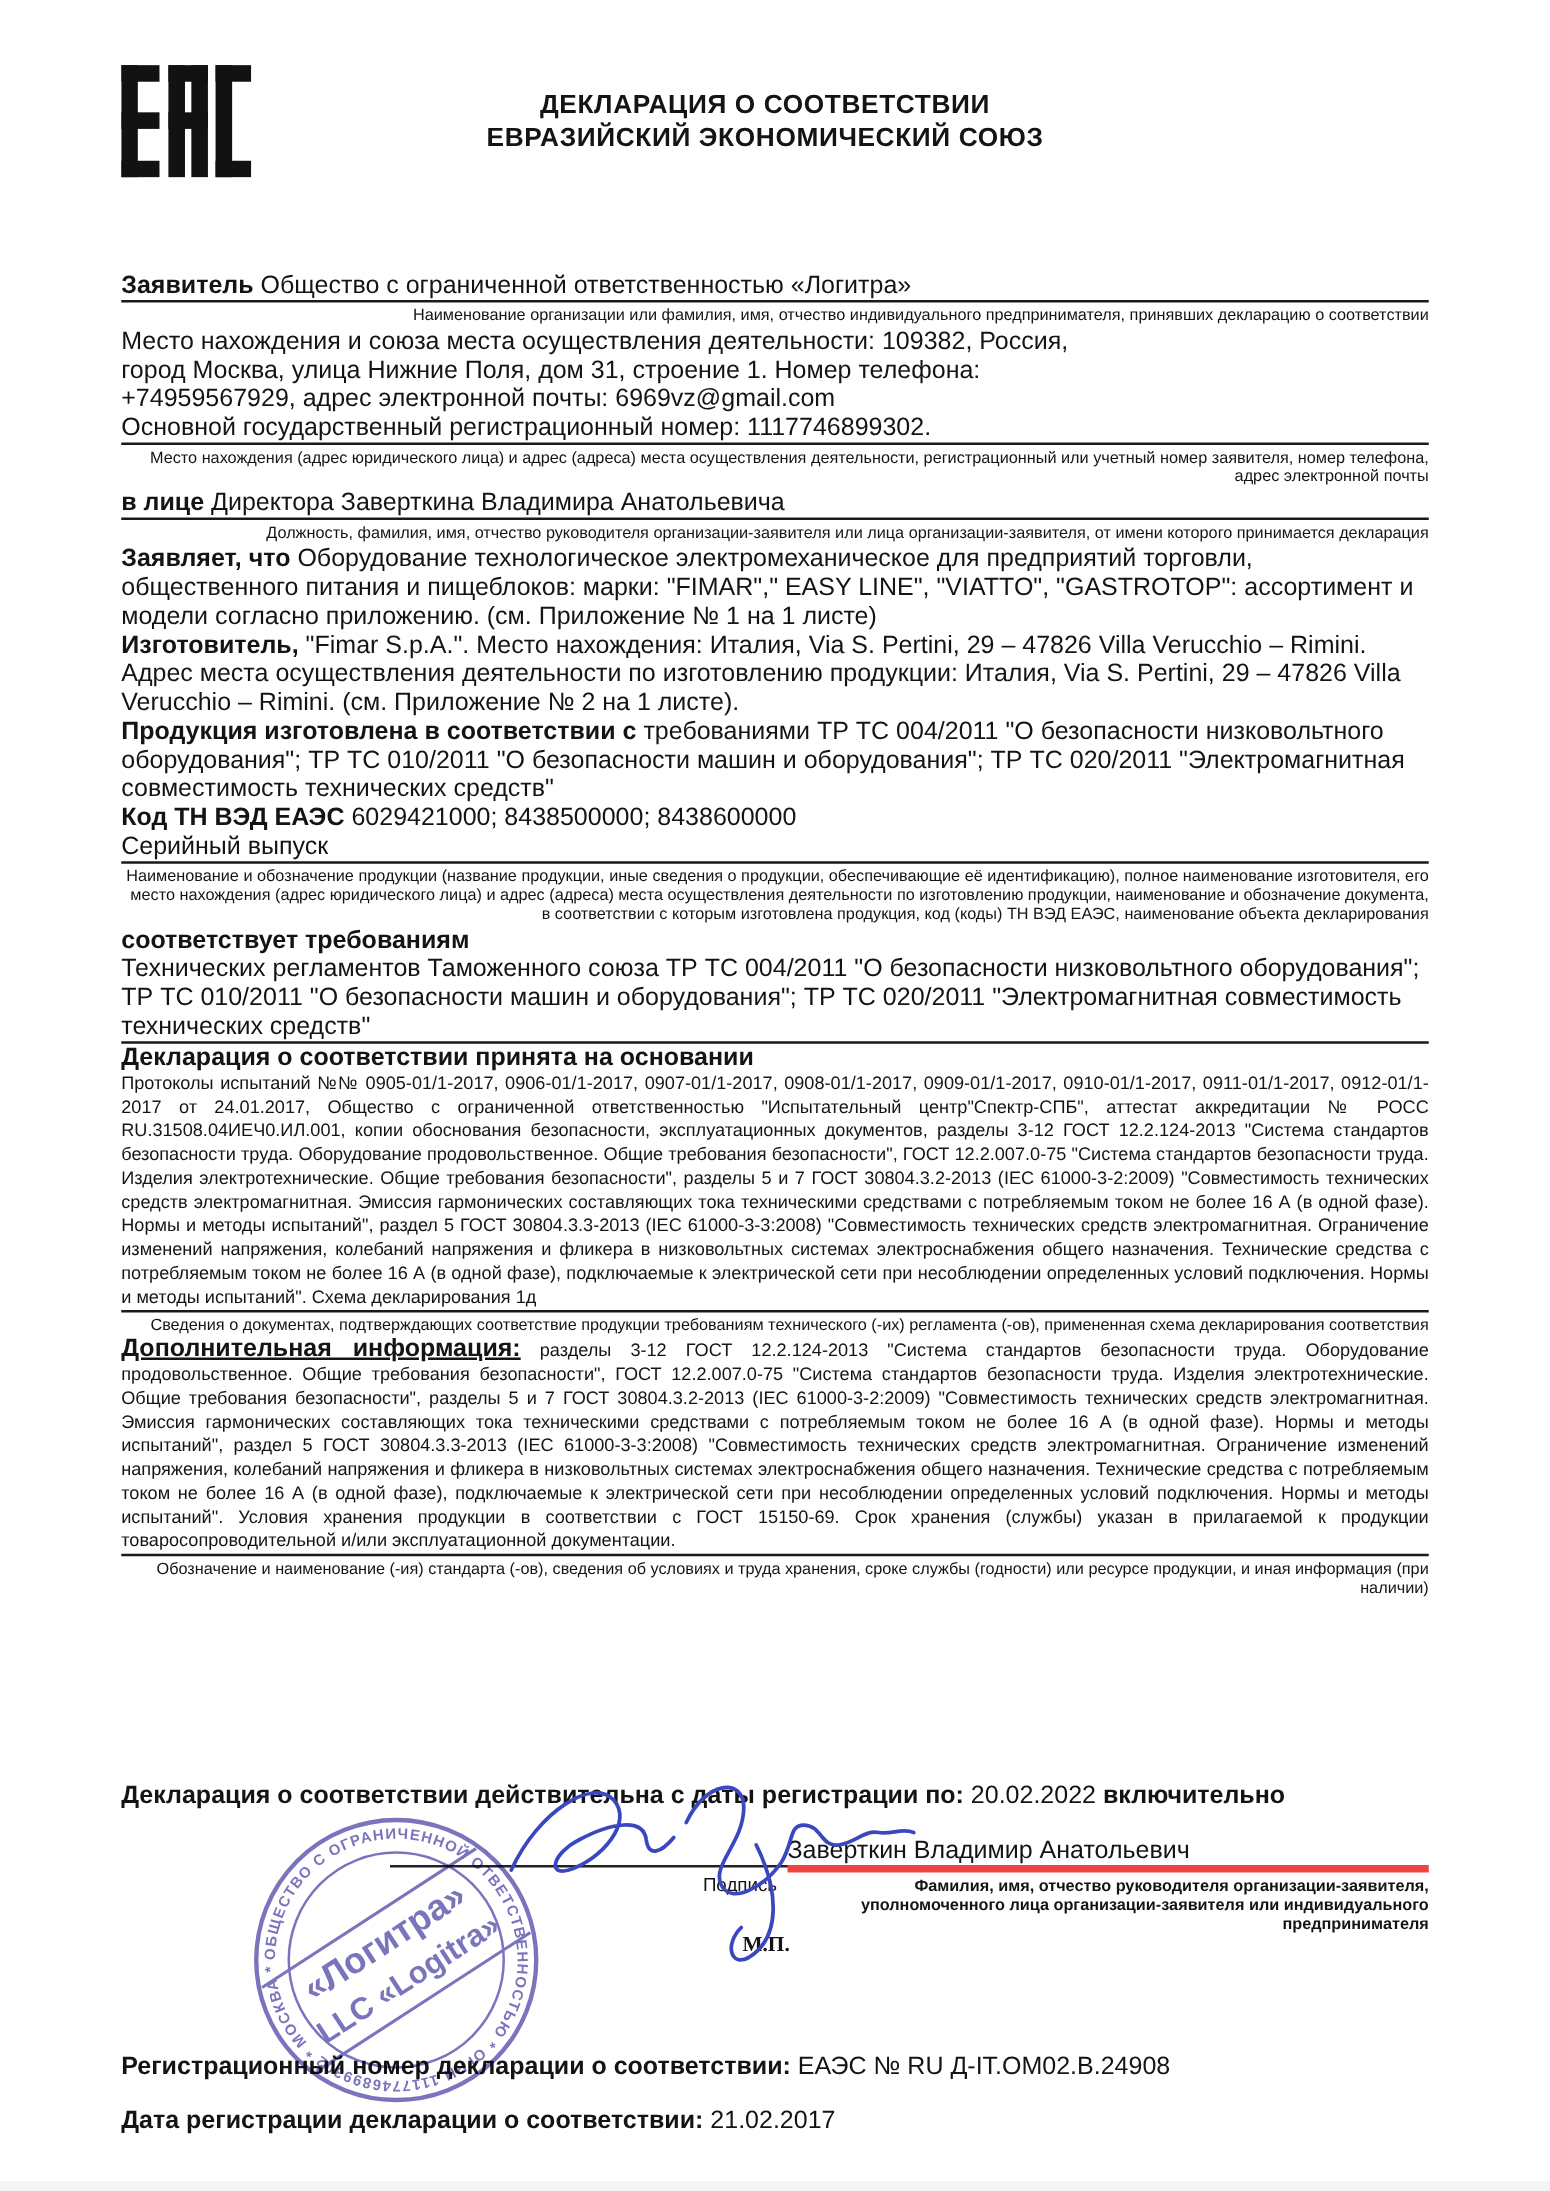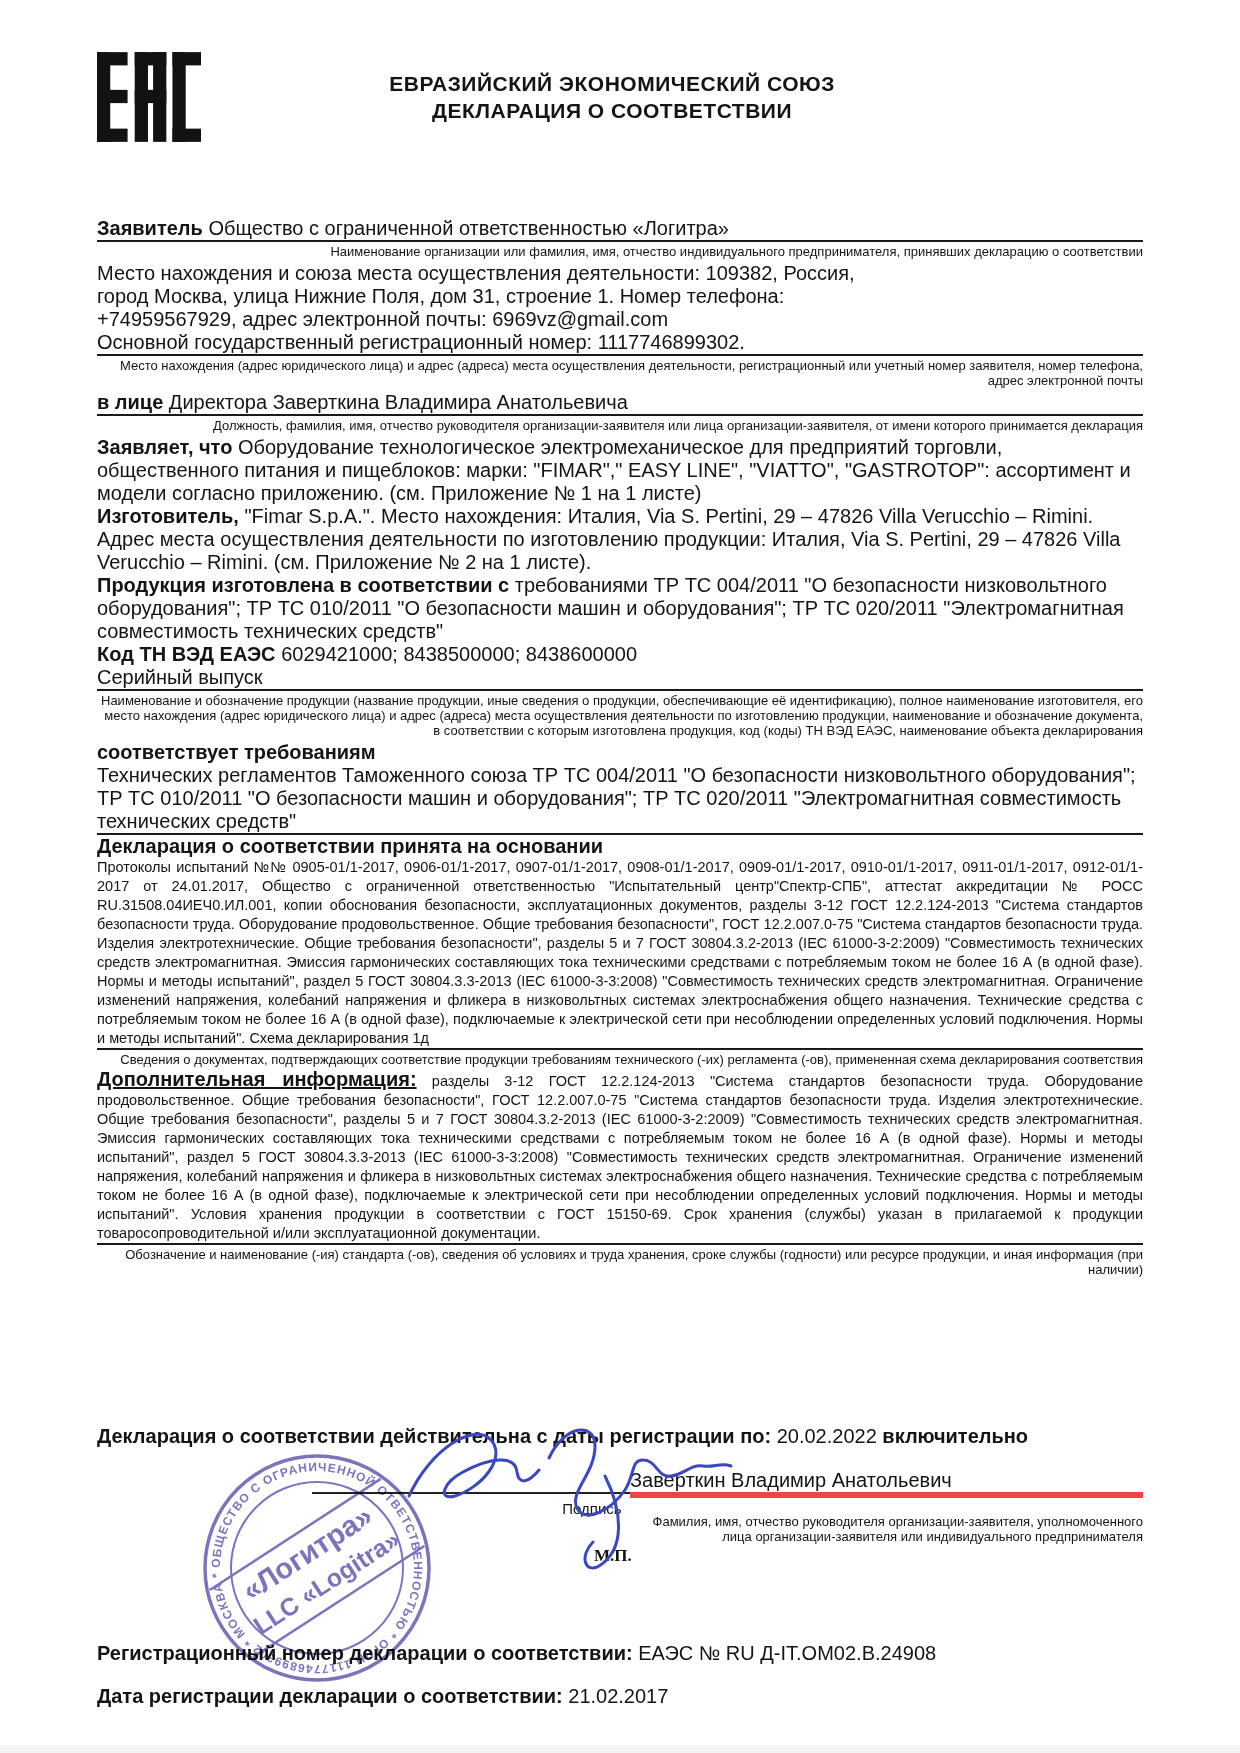--- a/index.html
+++ b/index.html
@@ -20,21 +20,21 @@
   .biglabel{font-size:20px;font-weight:bold;line-height:19px;text-decoration:underline;}
   
   .bottom{position:absolute;top:1424px;left:97px;right:97px;height:310px;}
   .validity{position:absolute;top:0;left:0;right:0;font-size:20px;line-height:24px;}
   .sigline{position:absolute;top:68px;left:215px;width:560px;border-top:2px solid #222;}
   .sigcap{position:absolute;top:76px;left:215px;width:560px;text-align:center;font-size:15px;}
   .mp{position:absolute;top:122px;left:497px;font-family:"Liberation Serif","DejaVu Serif",serif;
       font-weight:bold;font-size:17px;}
   .namebox{position:absolute;top:44px;left:533px;right:0;}
   .namebox .name{font-size:20px;line-height:24px;border-bottom:6px solid #ef4444;}
-  .namebox .note{margin-top:16px;}
+  .namebox .note{margin-top:3px;font-weight:bold;}
   .regline{position:absolute;left:0;right:0;font-size:20px;line-height:24px;font-weight:bold;z-index:1;margin-top:24px;}
   .regline .nrm{font-weight:normal;}
   .r1{top:193px;}
   .r2{top:236px;}
   .stamp{position:absolute;left:70px;top:-6px;width:300px;height:300px;z-index:3;opacity:.82;
          mix-blend-mode:multiply;}
   .ink{position:absolute;left:300px;top:-10px;width:380px;height:170px;z-index:2;}
   .scanedge{position:absolute;left:0;right:0;bottom:0;height:8px;background:#f4f4f6;}
 </style>
 </head>
@@ -55,22 +55,22 @@
         <rect x="55" y="0" width="13" height="88"></rect>
         <rect x="37" y="0" width="31" height="13"></rect>
         <rect x="37" y="37" width="31" height="13"></rect>
 
         <rect x="74" y="0" width="13" height="88"></rect>
         <rect x="74" y="0" width="28" height="13"></rect>
         <rect x="74" y="75" width="28" height="13"></rect>
       </g>
     </svg>
     <div class="titlebox">
+      <div class="t1">ДЕКЛАРАЦИЯ О СООТВЕТСТВИИ</div>
       <div class="t1">ЕВРАЗИЙСКИЙ ЭКОНОМИЧЕСКИЙ СОЮЗ</div>
-      <div class="t1">ДЕКЛАРАЦИЯ О СООТВЕТСТВИИ</div>
     </div>
   </div>
 
   <div class="content">
 
     <div class="body ul"><span class="b">Заявитель</span> <span>Общество с ограниченной ответственностью «Логитра»</span></div>
     <div class="note">Наименование организации или фамилия, имя, отчество индивидуального предпринимателя, принявших декларацию о соответствии</div>
 
     <div class="body ul">
       <div>Место нахождения и союза места осуществления деятельности: 109382, Россия,</div>

